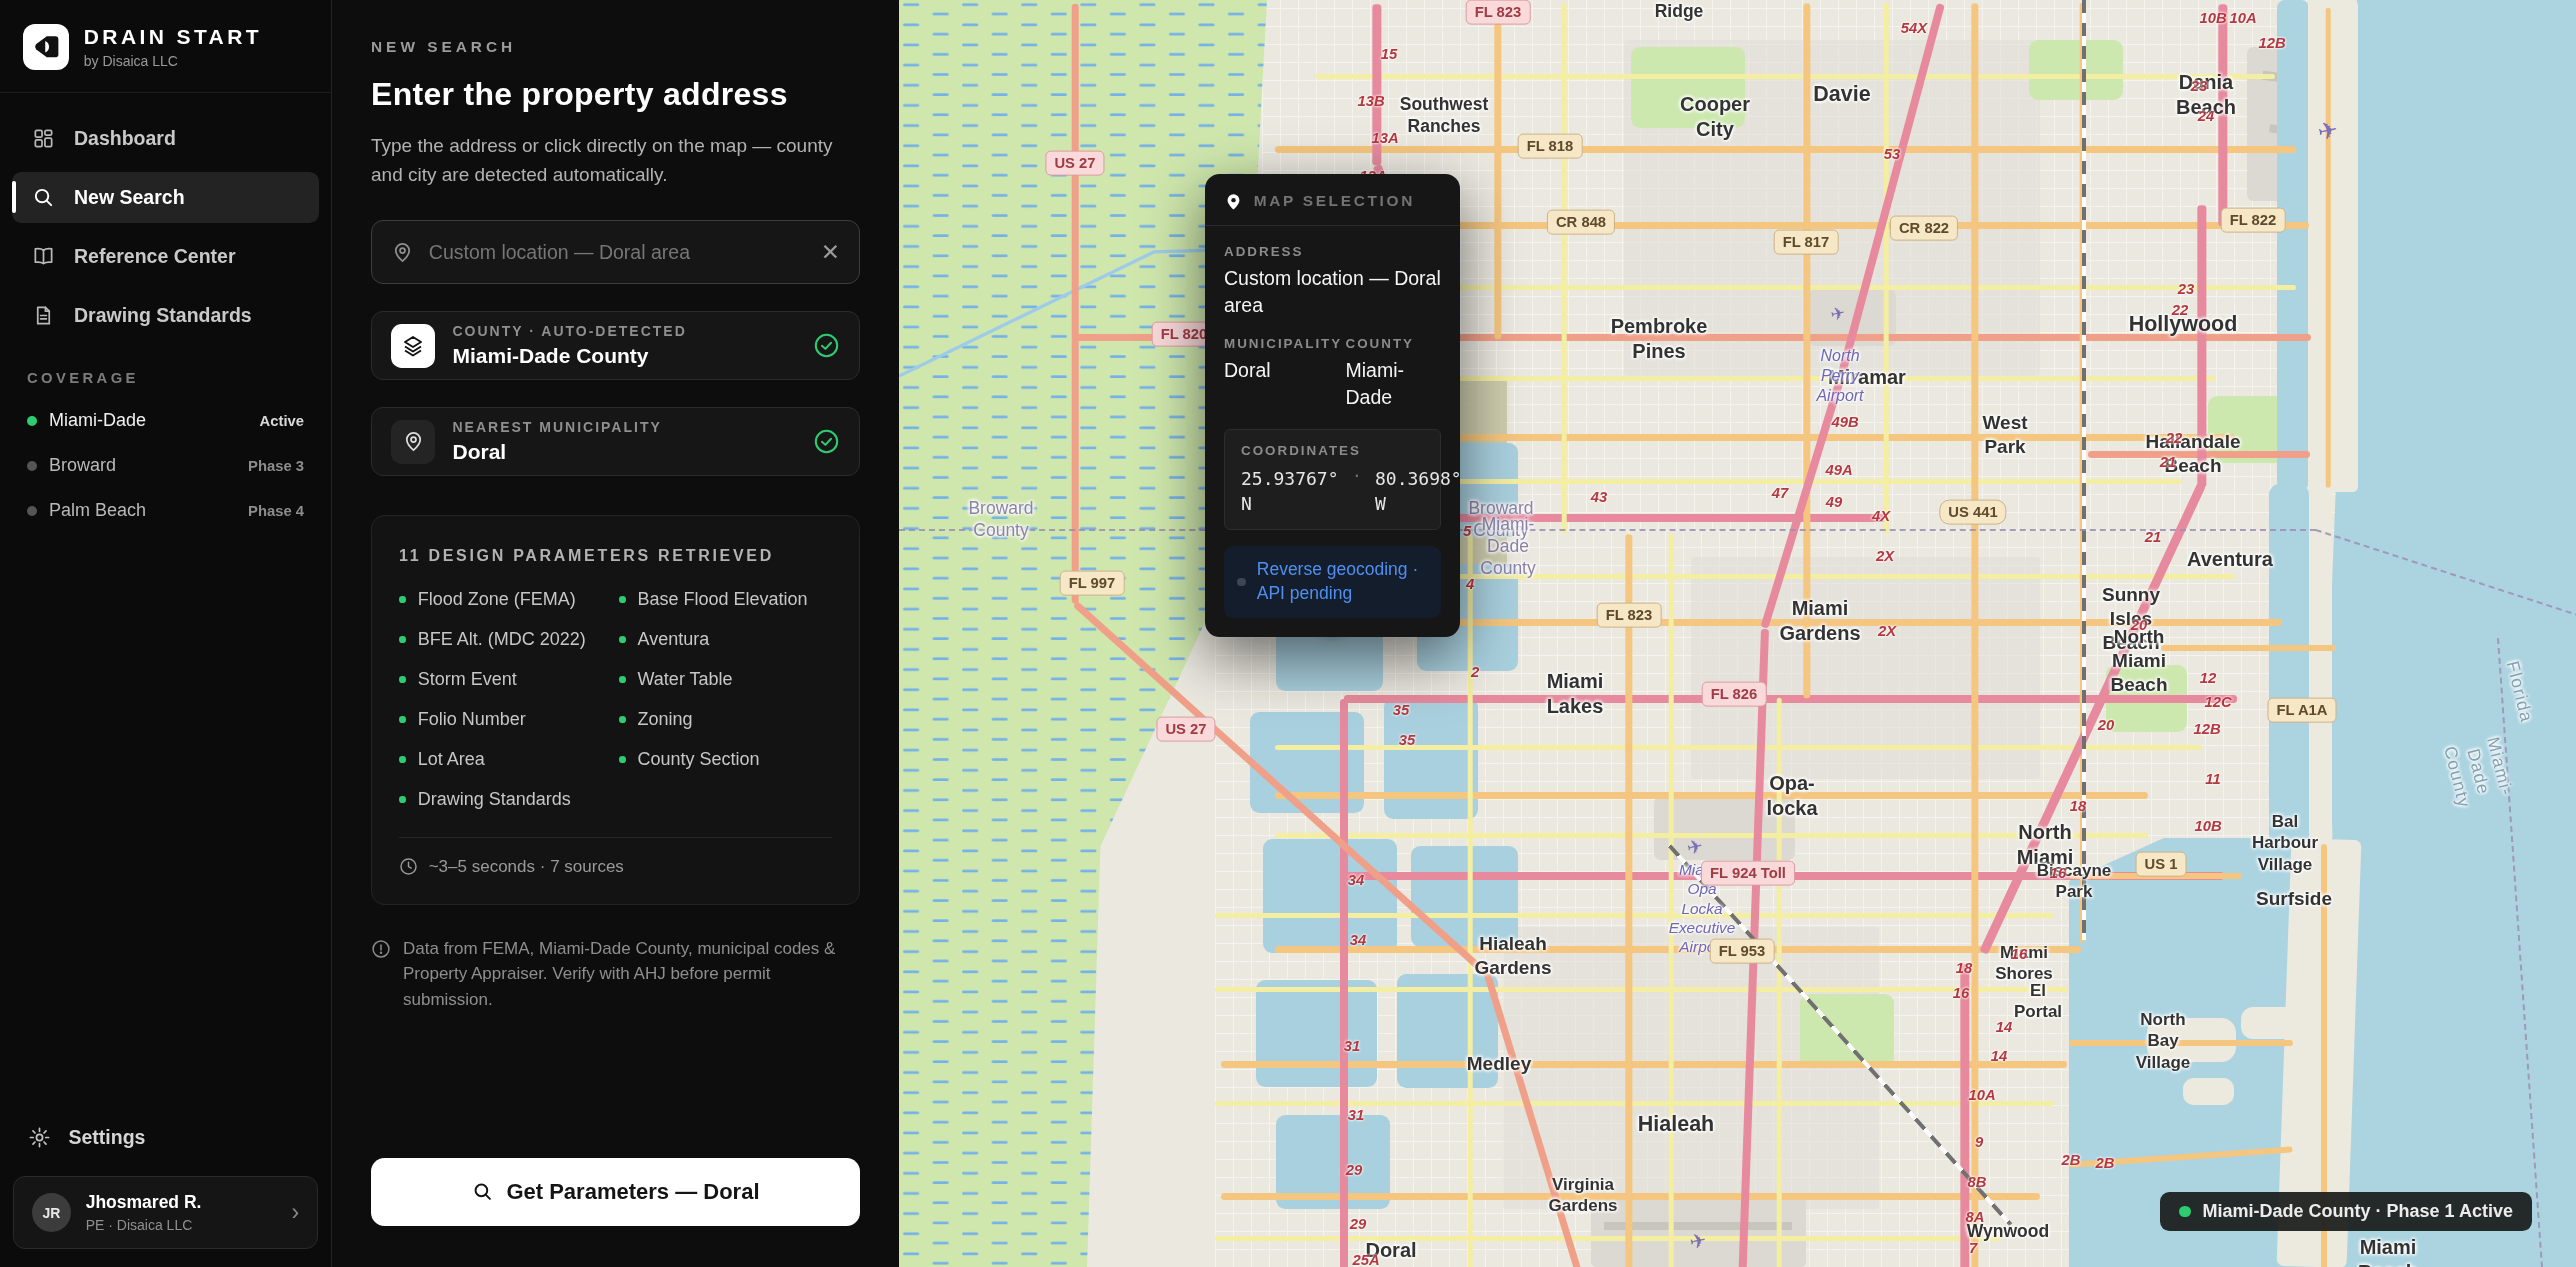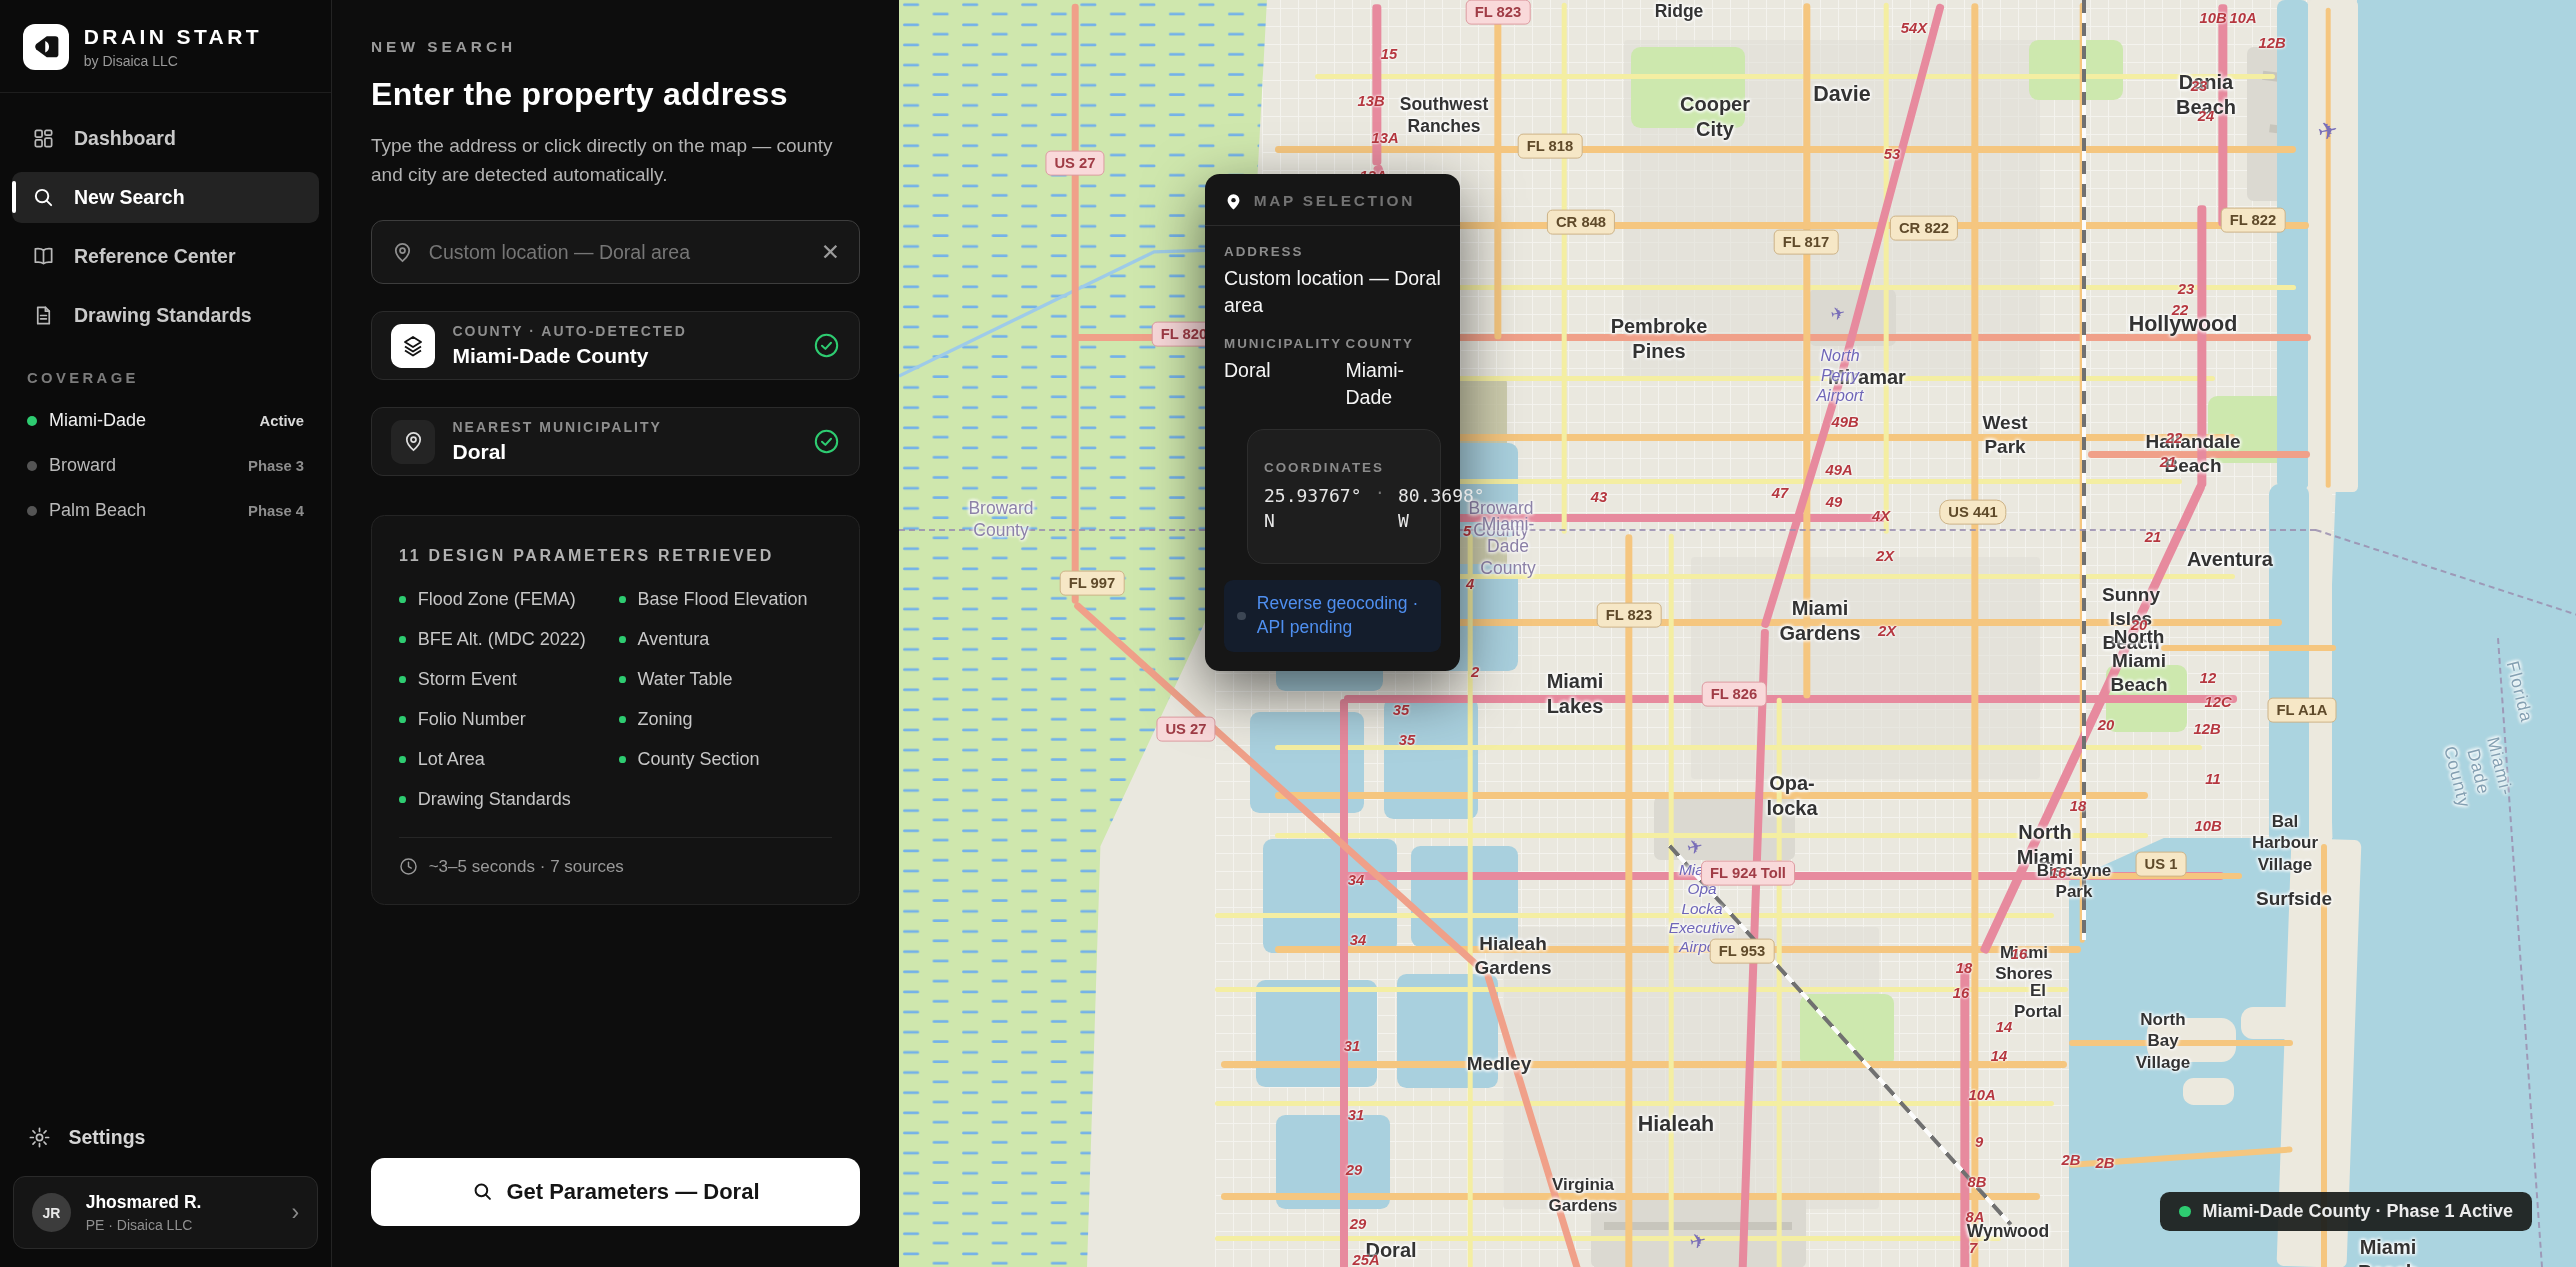--- a/index.html
+++ b/index.html
@@ -133,21 +133,21 @@
   .popup * { position:static; }
   .popup-header { display:flex; align-items:center; gap:10.7px; padding:17.5px 19px 14.8px;
     border-bottom:0.7px solid #2c2c2c; }
   .popup-header .title { font-size:15.4px; font-weight:bold; letter-spacing:2.7px; color:#737373; }
   .popup-body { padding:17.5px 19px 19px; }
   .pop-label { font-size:13.4px; font-weight:bold; letter-spacing:2px; color:#8b8b8b; }
   .pop-value { font-size:19.5px; color:#f4f4f4; margin-top:6.7px; line-height:1.35; }
   .pop-cols { display:flex; margin-top:17.5px; }
   .pop-col1 { width:56%; } .pop-col2 { width:44%; }
   .coords-box { margin-top:19px; background:#1e1e1e; border:1.3px solid #2d2d2d;
-    border-radius:17px; padding:30px 16px;margin-left:23px; }
+    border-radius:6px; padding:13px 16px; }
   .coords-row { display:flex; align-items:flex-start; margin-top:8px;
     font-family:"DejaVu Sans Mono", monospace; color:#e6e6e6; }
   .coord { font-size:18px; line-height:1.4; white-space:pre-line; }
   .coord-sep { color:#777; margin:0 13.4px; font-size:16px; }
   .geo-box { margin-top:16px; background:#141d2c; border:1.3px solid #253platform44d;
     border-radius:9.4px; padding:12px 13.4px; display:flex; align-items:center; gap:10.7px; }
   .geo-dot { width:8.7px; height:8.7px; border-radius:50%; background:#3c4654; flex:none; }
   .geo-text { font-size:17.5px; color:#4f8ff0; line-height:1.35; }
 
   .phase-badge { right:44px; bottom:37px; left:auto; height:39px; background:rgba(26,29,27,.93);
@@ -346,20 +346,28 @@
       <div class="params-divider"></div>
       <div class="params-timing">
         <svg viewBox="0 0 24 24" fill="none" stroke-width="1.8" stroke-linecap="round">
           <circle cx="12" cy="12" r="9.5"></circle>
             <path d="M12 6.5V12l3.5 2"></path>
         </svg>
         <span>~3–5 seconds · 7 sources</span>
       </div>
     </div>
 
+    <div class="disclaimer">
+      <svg viewBox="0 0 24 24" fill="none" stroke-width="1.8" stroke-linecap="round">
+        <circle cx="12" cy="12" r="9.5"></circle>
+          <path d="M12 7.2v6"></path>
+          <circle cx="12" cy="16.6" r=".6" fill="#8a8a8a"></circle>
+      </svg>
+      <div class="disclaimer-text">Data from FEMA, Miami-Dade County, municipal codes &amp; Property Appraiser. Verify with AHJ before permit submission.</div>
+    </div>
 
     <button class="cta-btn">
       <svg viewBox="0 0 24 24" fill="none" stroke-width="2.2" stroke-linecap="round">
         <circle cx="10.5" cy="10.5" r="6.5"></circle>
           <path d="M15.5 15.5 20 20"></path>
       </svg>
       <span>Get Parameters — Doral</span>
     </button>
   </section>
 

